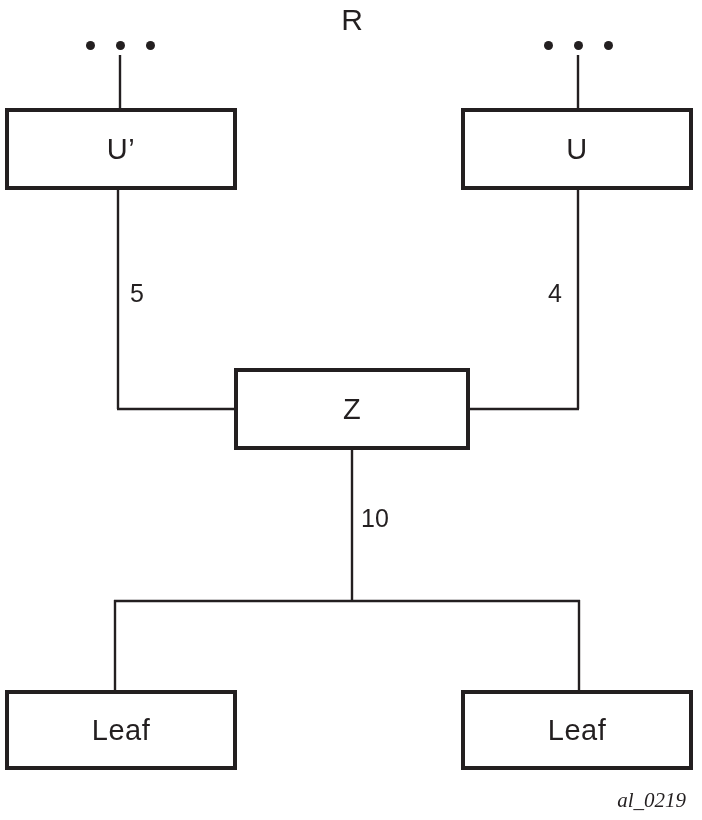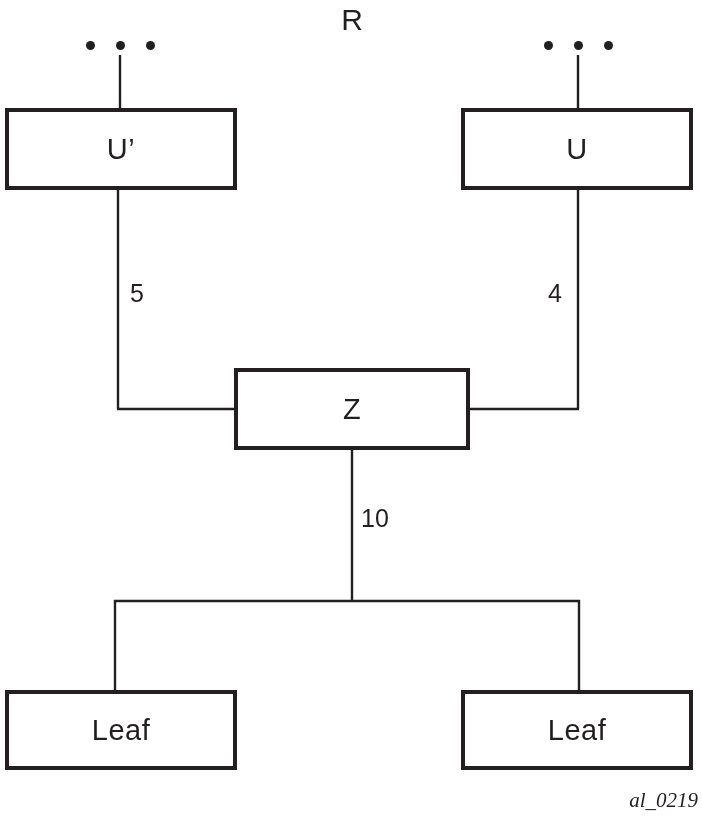--- a/index.html
+++ b/index.html
@@ -145,15 +145,15 @@
   <div class="node-box" style="left:461px; top:690px; width:232px; height:80px;">
     <span class="node-label">Leaf</span>
   </div>
 
   <div class="edge-label" style="left:130px; top:281px;">5</div>
 
   <div class="edge-label" style="left:548px; top:281px;">4</div>
 
   <div class="edge-label" style="left:361px; top:506px;">10</div>
 
-  <div class="caption" style="right:4px; top:790px;">al_0219</div>
+  <div class="caption" style="right:16px; top:790px;">al_0219</div>
 
 </div>
 
 </body></html>

